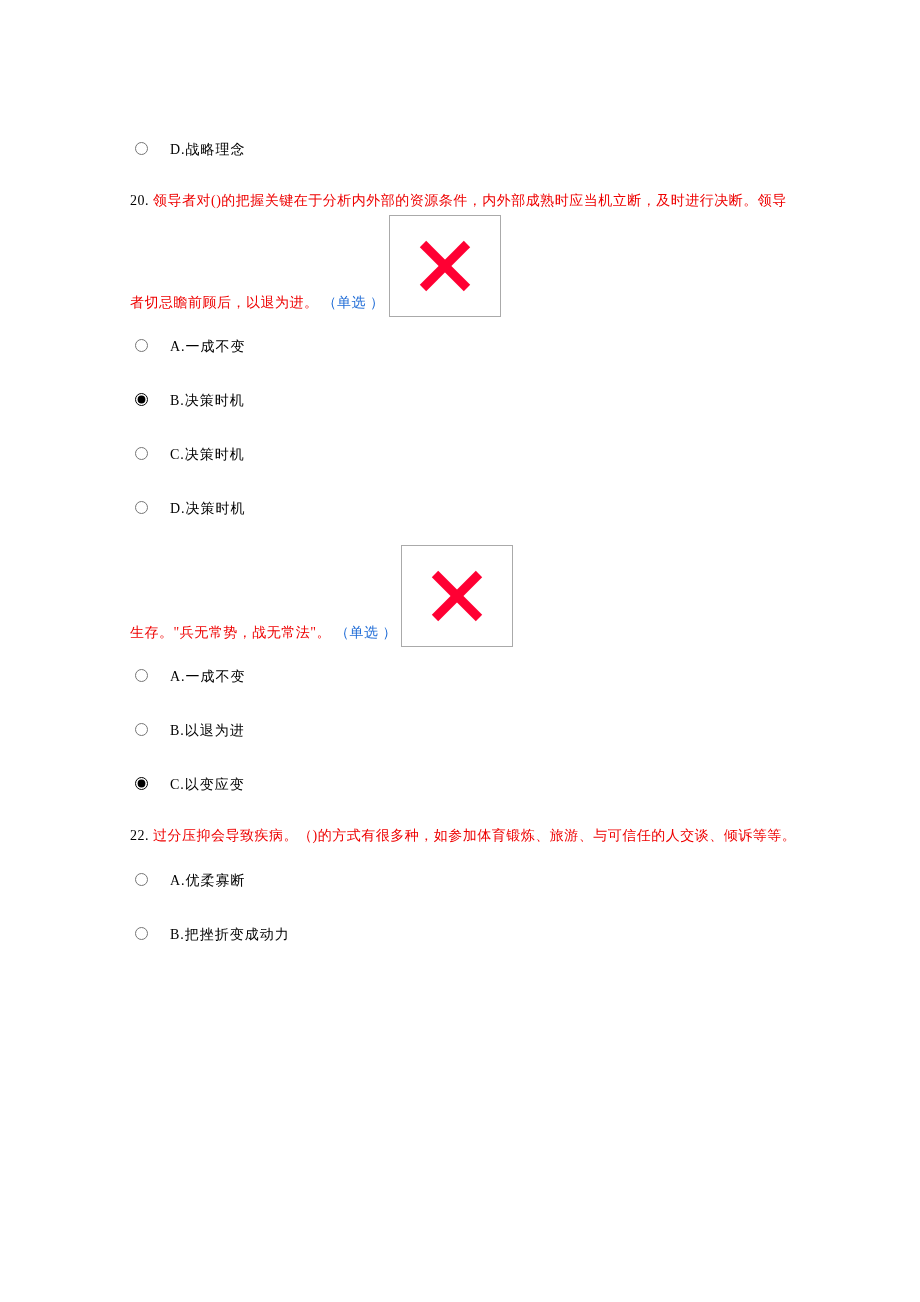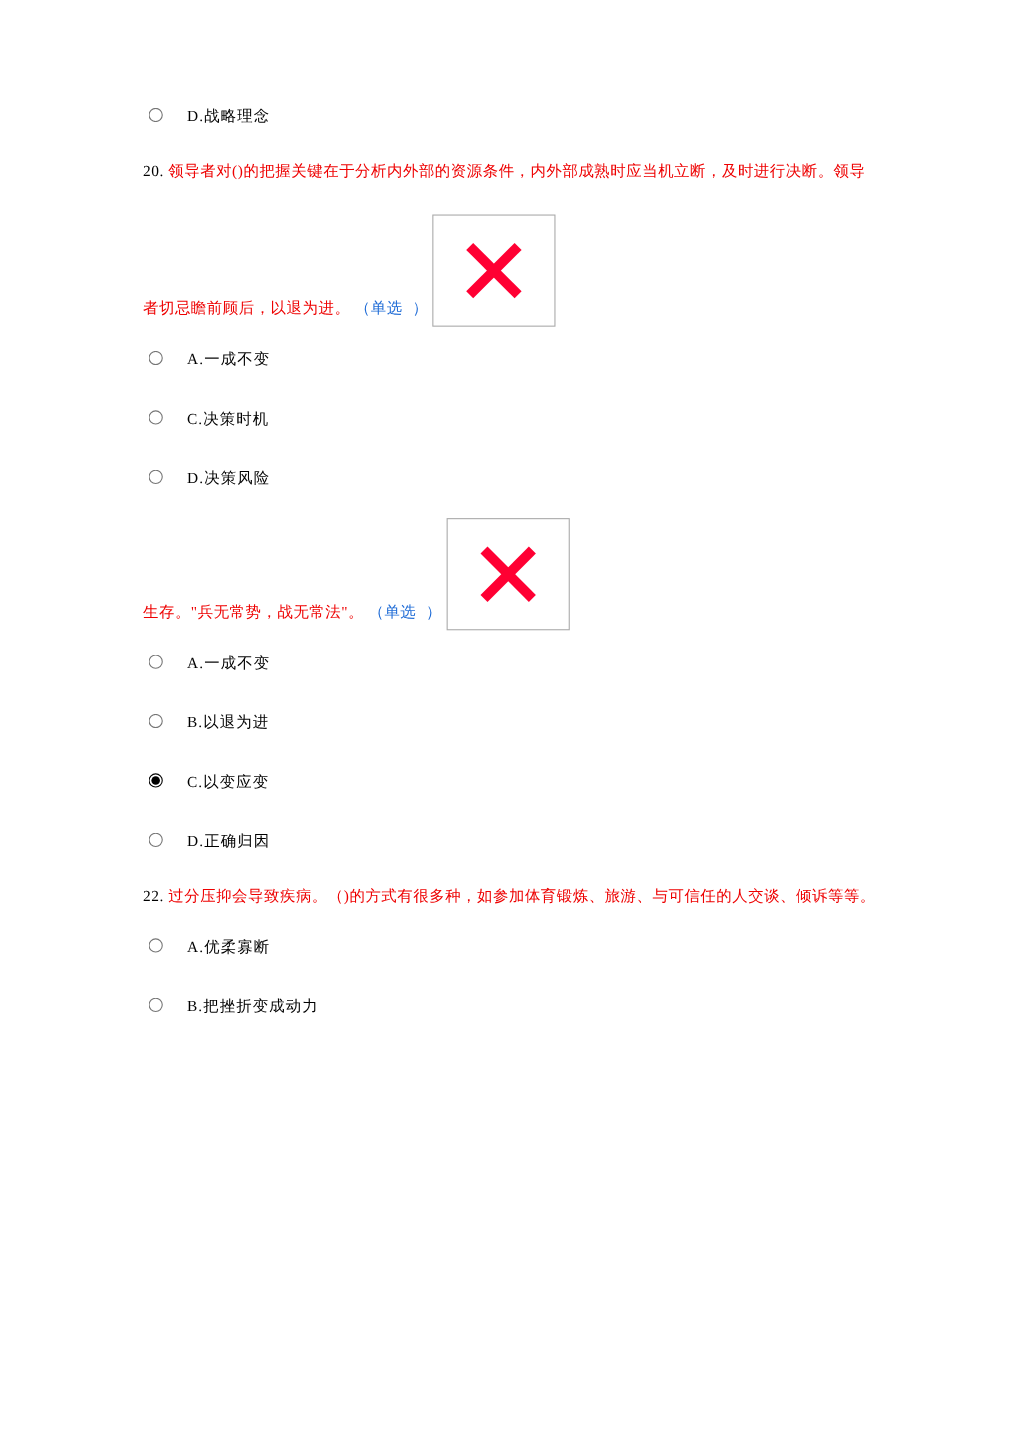--- a/index.html
+++ b/index.html
@@ -5,52 +5,51 @@
   body {
     margin: 0;
     padding: 0;
     font-family: "SimSun", "宋体", serif;
     font-size: 14px;
     color: #000;
     background: #fff;
     width: 920px;
   }
   .page {
-    padding: 76px 120px 40px 130px;
+    padding: 120px 120px 40px 130px;
   }
   .option-row {
     display: flex;
     align-items: center;
     margin: 12px 0 24px 0;
     min-height: 30px;
   }
   .radio-col {
     width: 40px;
     display: flex;
     align-items: center;
     justify-content: flex-start;
     padding-top: 0;
   }
   .opt-text {
     padding-top: 6px;
     letter-spacing: 1px;
   }
   .question-line {
     line-height: 2.1;
-    margin-top: 24px;
+    margin-top: 0;
     color: #e00;
     display: block;
     letter-spacing: 0.5px;
   }
   .qnum {
     color: #000;
   }
   .tag {
     color: #1e6bd6;
-    font-family: Liberation Mono, monospace;
   }
   .xbox {
     display: inline-block;
     vertical-align: bottom;
     width: 110px;
     height: 100px;
     border: 1px solid #aaa;
     position: relative;
     margin-left: 0px;
   }
@@ -99,29 +98,35 @@
     </div>
 
     <div class="option-row">
       <span class="radio-col">
           <input type="radio" name="q20" style="">
         </span>
       <span class="opt-text">A.一成不变</span>
     </div>
     <div class="option-row">
       <span class="radio-col">
+          <input type="radio" name="q20" checked="" style="">
+        </span>
+      <span class="opt-text">B.决策时机</span>
+    </div>
+    <div class="option-row">
+      <span class="radio-col">
           <input type="radio" name="q20" style="">
         </span>
       <span class="opt-text">C.决策时机</span>
     </div>
     <div class="option-row">
       <span class="radio-col">
           <input type="radio" name="q20" style="">
         </span>
-      <span class="opt-text">D.决策风险</span>
+      <span class="opt-text">D.决策时机</span>
     </div>
   </div>
 
   <div>
     <div class="question-line">
       <span>生存。"兵无常势，战无常法"。</span>
       <span class="tag">（单选 ）</span>
       <span class="xbox inline-mid">
         <svg width="60" height="60" viewBox="0 0 60 60">
           <line x1="8" y1="8" x2="52" y2="52" stroke="#ff0033" stroke-width="9"></line>
@@ -141,26 +146,20 @@
           <input type="radio" name="q21" style="">
         </span>
       <span class="opt-text">B.以退为进</span>
     </div>
     <div class="option-row">
       <span class="radio-col">
           <input type="radio" name="q21" checked="" style="">
         </span>
       <span class="opt-text">C.以变应变</span>
     </div>
-    <div class="option-row">
-      <span class="radio-col">
-          <input type="radio" name="q21" style="">
-        </span>
-      <span class="opt-text">D.正确归因</span>
-    </div>
   </div>
 
   <div>
     <div class="question-line">
       <span class="qnum">22.</span>
       <span>过分压抑会导致疾病。（)的方式有很多种，如参加体育锻炼、旅游、与可信任的人交谈、倾诉等等。</span>
     </div>
 
     <div class="option-row">
       <span class="radio-col">

